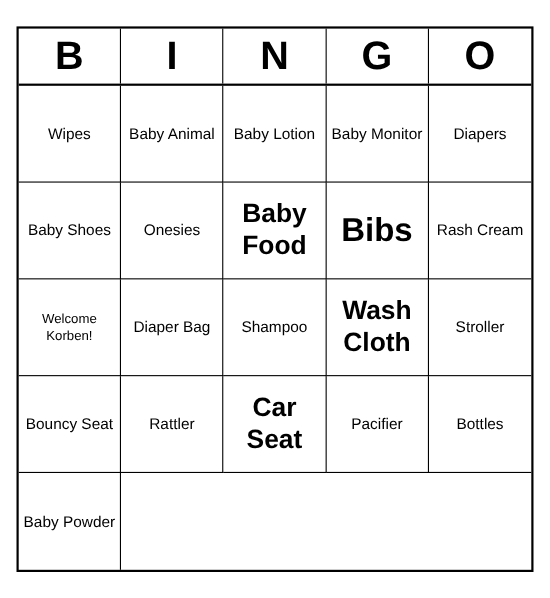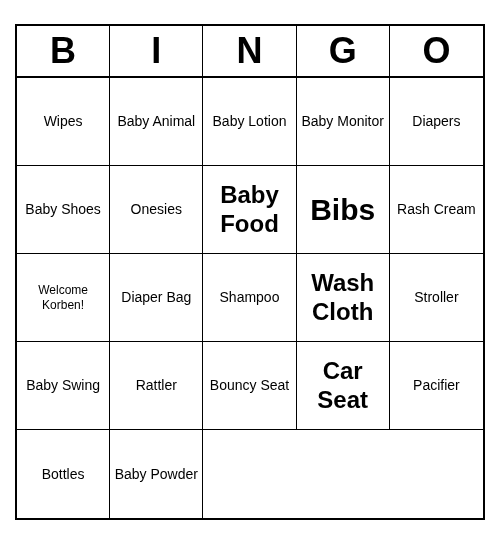--- a/index.html
+++ b/index.html
@@ -98,21 +98,20 @@
       <div class="bingo-cell">Baby Shoes</div>
       <div class="bingo-cell">Onesies</div>
       <div class="bingo-cell medium-large">Baby Food</div>
       <div class="bingo-cell xl-text">Bibs</div>
       <div class="bingo-cell">Rash Cream</div>
       <div class="bingo-cell" style="font-size: 12px;">Welcome Korben!</div>
       <div class="bingo-cell">Diaper Bag</div>
       <div class="bingo-cell">Shampoo</div>
       <div class="bingo-cell medium-large">Wash Cloth</div>
       <div class="bingo-cell">Stroller</div>
-      <div class="bingo-cell">Baby Swing</div>
+      <div class="bingo-cell">Bouncy Seat</div>
       <div class="bingo-cell">Rattler</div>
-      <div class="bingo-cell">Bouncy Seat</div>
       <div class="bingo-cell medium-large">Car Seat</div>
       <div class="bingo-cell">Pacifier</div>
       <div class="bingo-cell">Bottles</div>
       <div class="bingo-cell">Baby Powder</div>
     </div>
 </div>
 
 </body></html>

